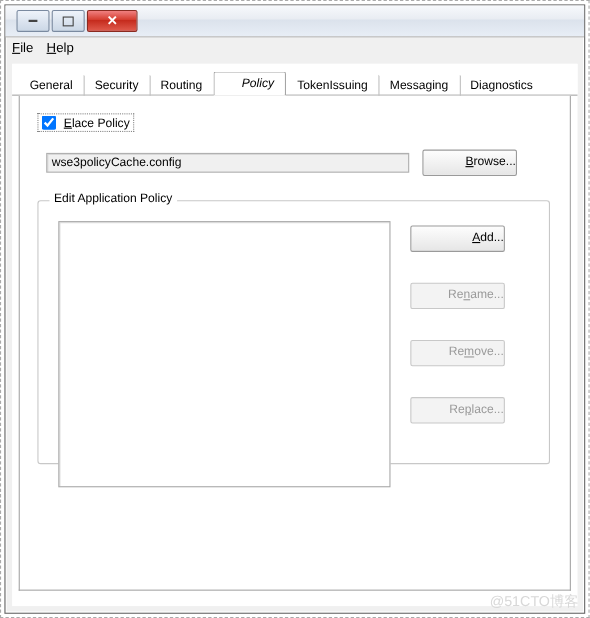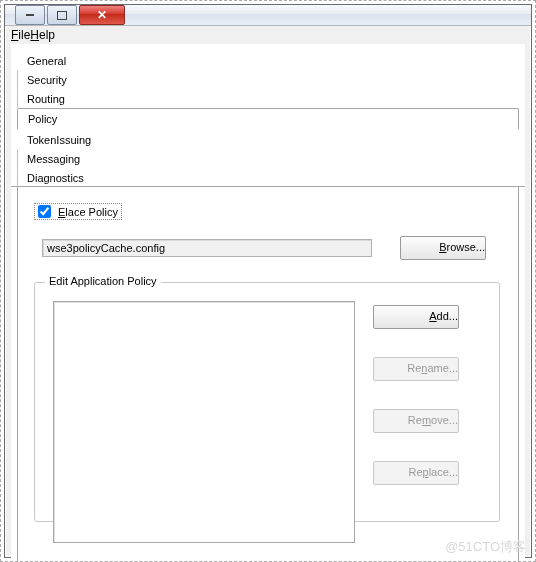--- a/index.html
+++ b/index.html
@@ -57,56 +57,58 @@
     border-color: #8a2a20;
     color: #fff;
     font-weight: bold;
     font-size: 12px;
   }
   .menubar {
     height: 20px;
     padding: 2px 6px 0 6px;
     font-size: 12px;
     display: flex;
+    gap: 12px;
   }
   .menu-item { cursor: default; }
   .menu-item u { text-decoration: underline; }
   .content {
     background: #fff;
     margin: 2px 6px 6px 6px;
     flex: 1;
     border: none;
   }
   .tabrow {
     display: flex;
+    align-items: flex-end;
     padding: 6px 6px 0 6px;
     border-bottom: 1px solid #a5a5a5;
     background: #fff;
-    flex-direction: column;
   }
   .tab {
     padding: 3px 9px 3px 9px;
     font-size: 11px;
     border: 1px solid transparent;
     border-bottom: none;
     position: relative;
     top: 1px;
     cursor: default;
     color: #000;
   }
   .tab.divider {
     border-left: 1px solid #c0c0c0;
   }
   .tab.active {
     border: 1px solid #a5a5a5;
     border-bottom: 1px solid #fff;
     background: #fff;
     border-radius: 2px 2px 0 0;
-    padding: 4px 10px 4px 10px;
+    padding: 4px 10px 4px 25px;
     top: 1px;
+    font-style: italic;
   }
   .panel {
     border: 1px solid #a5a5a5;
     border-top: none;
     background: #fff;
     padding: 16px 10px 10px 16px;
     margin: 0 6px 6px 6px;
     height: 450px;
     box-sizing: border-box;
   }
@@ -117,21 +119,21 @@
     font-size: 11px;
     padding: 1px 3px;
     border: 1px dotted #888;
     width: fit-content;
   }
   .checkbox-row input { margin: 0 3px 0 0; width:13px; height:13px;}
   .path-row {
     display: flex;
     align-items: center;
     margin: 16px 0 0 8px;
-    gap: 28px;
+    gap: 12px;
   }
   .textbox {
     flex: 0 0 330px;
     height: 18px;
     border: 1px solid #b0b0b0;
     background: #f0f0f0;
     padding: 1px 4px;
     font-size: 11px;
     color: #000;
     box-sizing: border-box;

